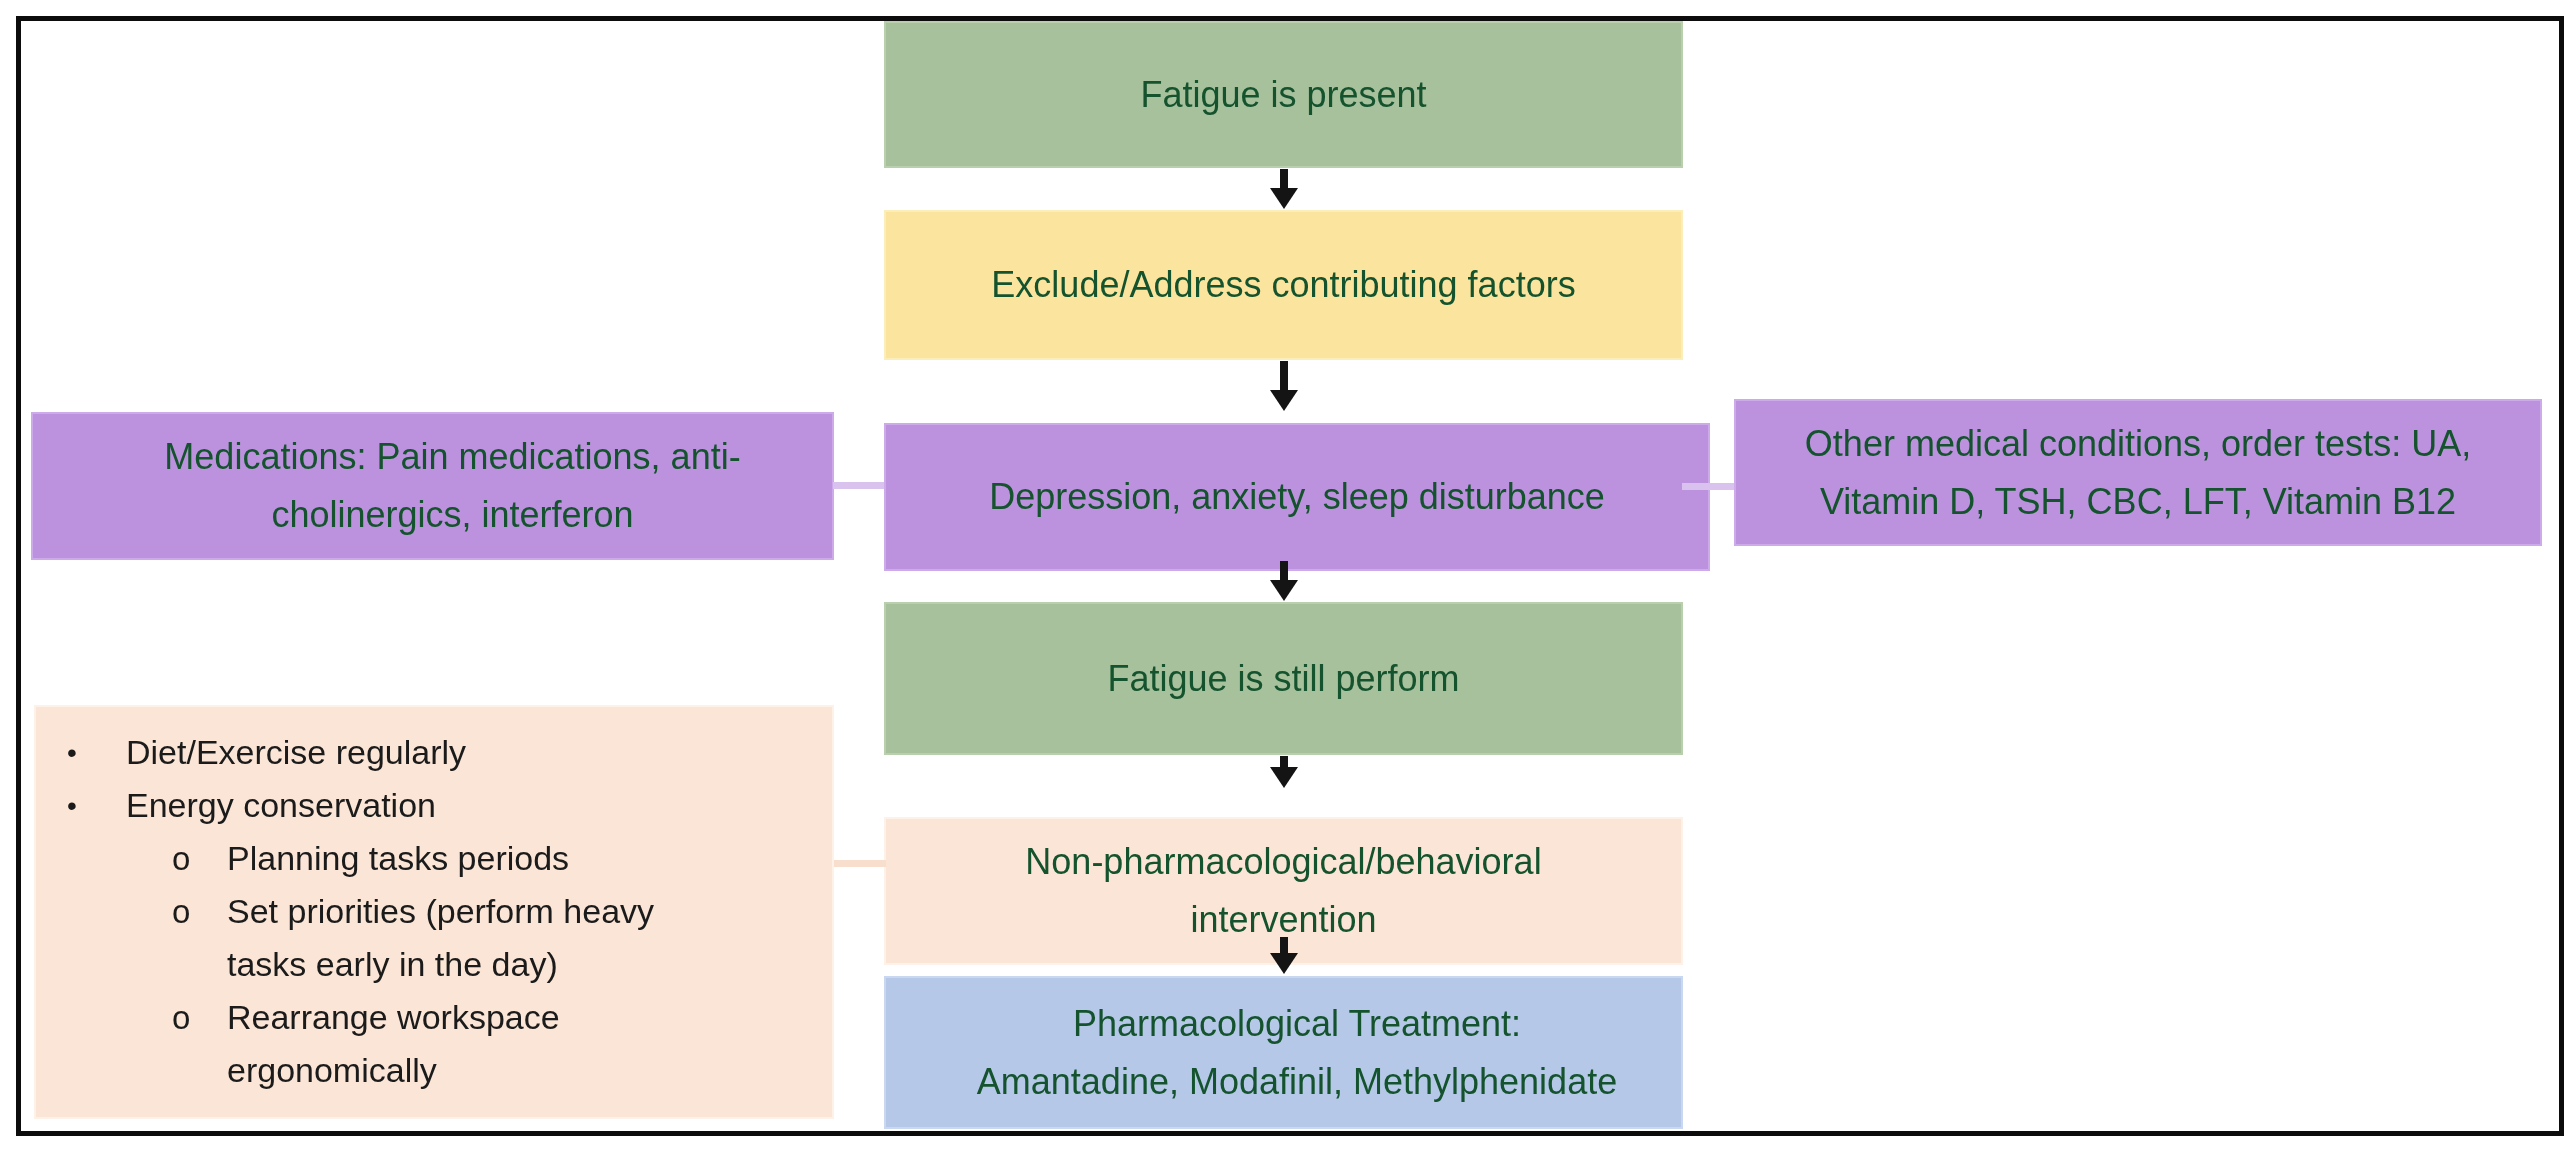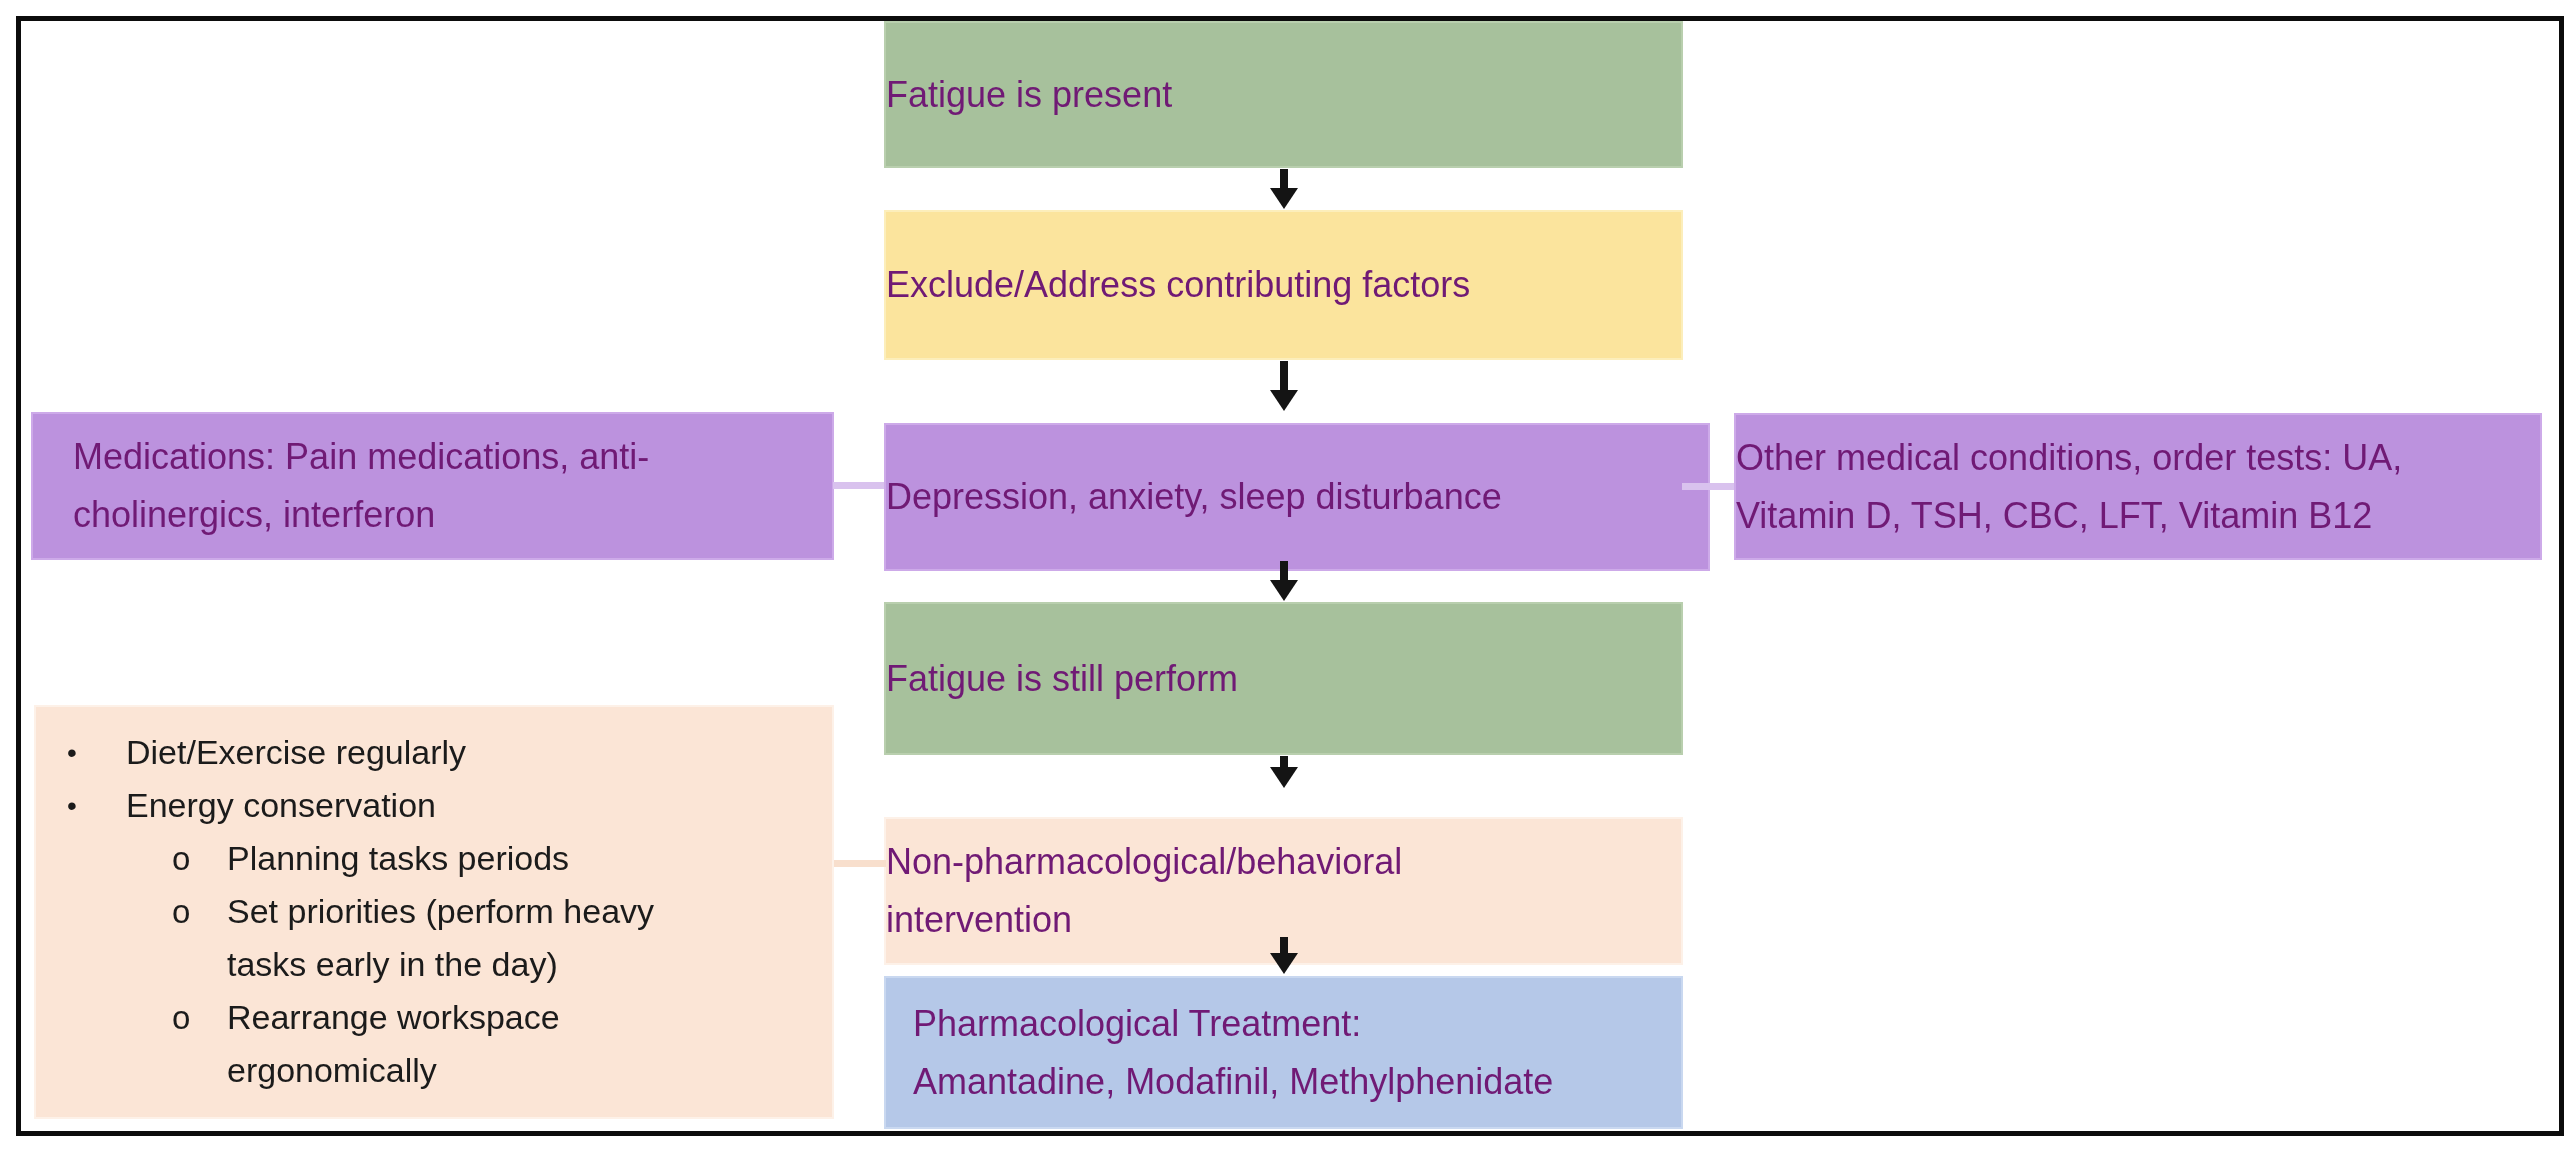--- a/index.html
+++ b/index.html
@@ -23,25 +23,25 @@
     width: 2548px; height: 1120px;
     border: 5.5px solid #0c0c0c;
     box-sizing: border-box;
   }
   .node {
     position: absolute;
     box-sizing: border-box;
     display: flex;
     flex-direction: column;
     justify-content: center;
-    align-items: flex-start;
+    align-items: center;
     text-align: center;
     font-size: 36px;
     line-height: 58px;
-    color: #701a75;
+    color: #14532d;
   }
   .node .line { white-space: nowrap; }
   .green  { background: #a7c19c; border: 2.3px solid #b9cfae; }
   .yellow { background: #fbe49d; border: 2.3px solid #fceebb; }
   .purple { background: #bc92de; border: 2.3px solid #cdaae9; }
   .peach  { background: #fbe5d6; border: 2.3px solid #fdf1e8; }
   .blue   { background: #b5c8e8; border: 2.3px solid #c9d8f0; padding-left: 27px; }
 
   .arrow {
     position: absolute;
@@ -111,21 +111,21 @@
   </div>
 
   <div class="conn conn-purple" style="left:833px; top:482px; width:53px;"></div>
 
   <div class="node purple" style="left:884px; top:423px; width:826px; height:148px;">
     <div class="line">Depression, anxiety, sleep disturbance</div>
   </div>
 
   <div class="conn conn-purple" style="left:1682px; top:483px; width:53px;"></div>
 
-  <div class="node purple" style="left:1734px; top:413px; width:808px; height:147px;">
+  <div class="node purple" style="left:1734px; top:399px; width:808px; height:147px;">
     <div class="line">Other medical conditions, order tests: UA,</div>
     <div class="line">Vitamin D, TSH, CBC, LFT, Vitamin B12</div>
   </div>
 
   <div class="arrow" style="left:1270px; top:561px; height:40px;">
     <div class="stem"></div>
     <div class="head"></div>
   </div>
 
   <div class="node green" style="left:884px; top:602px; width:799px; height:153px;">

